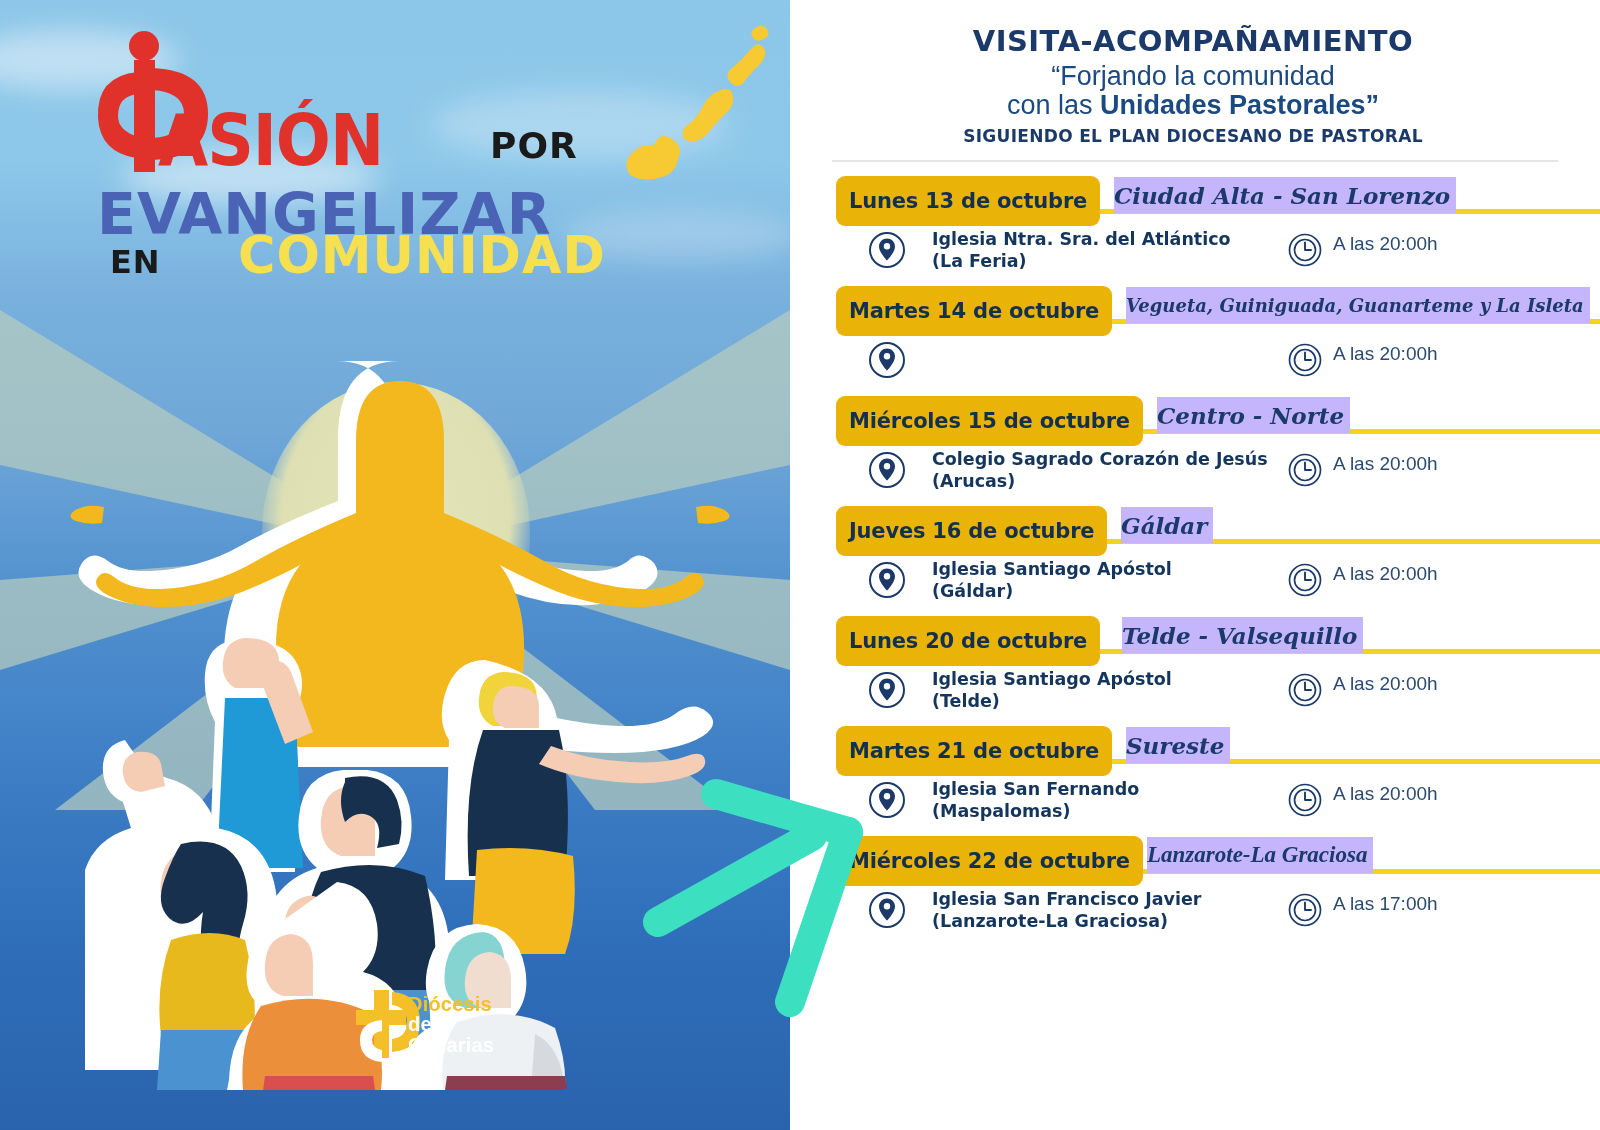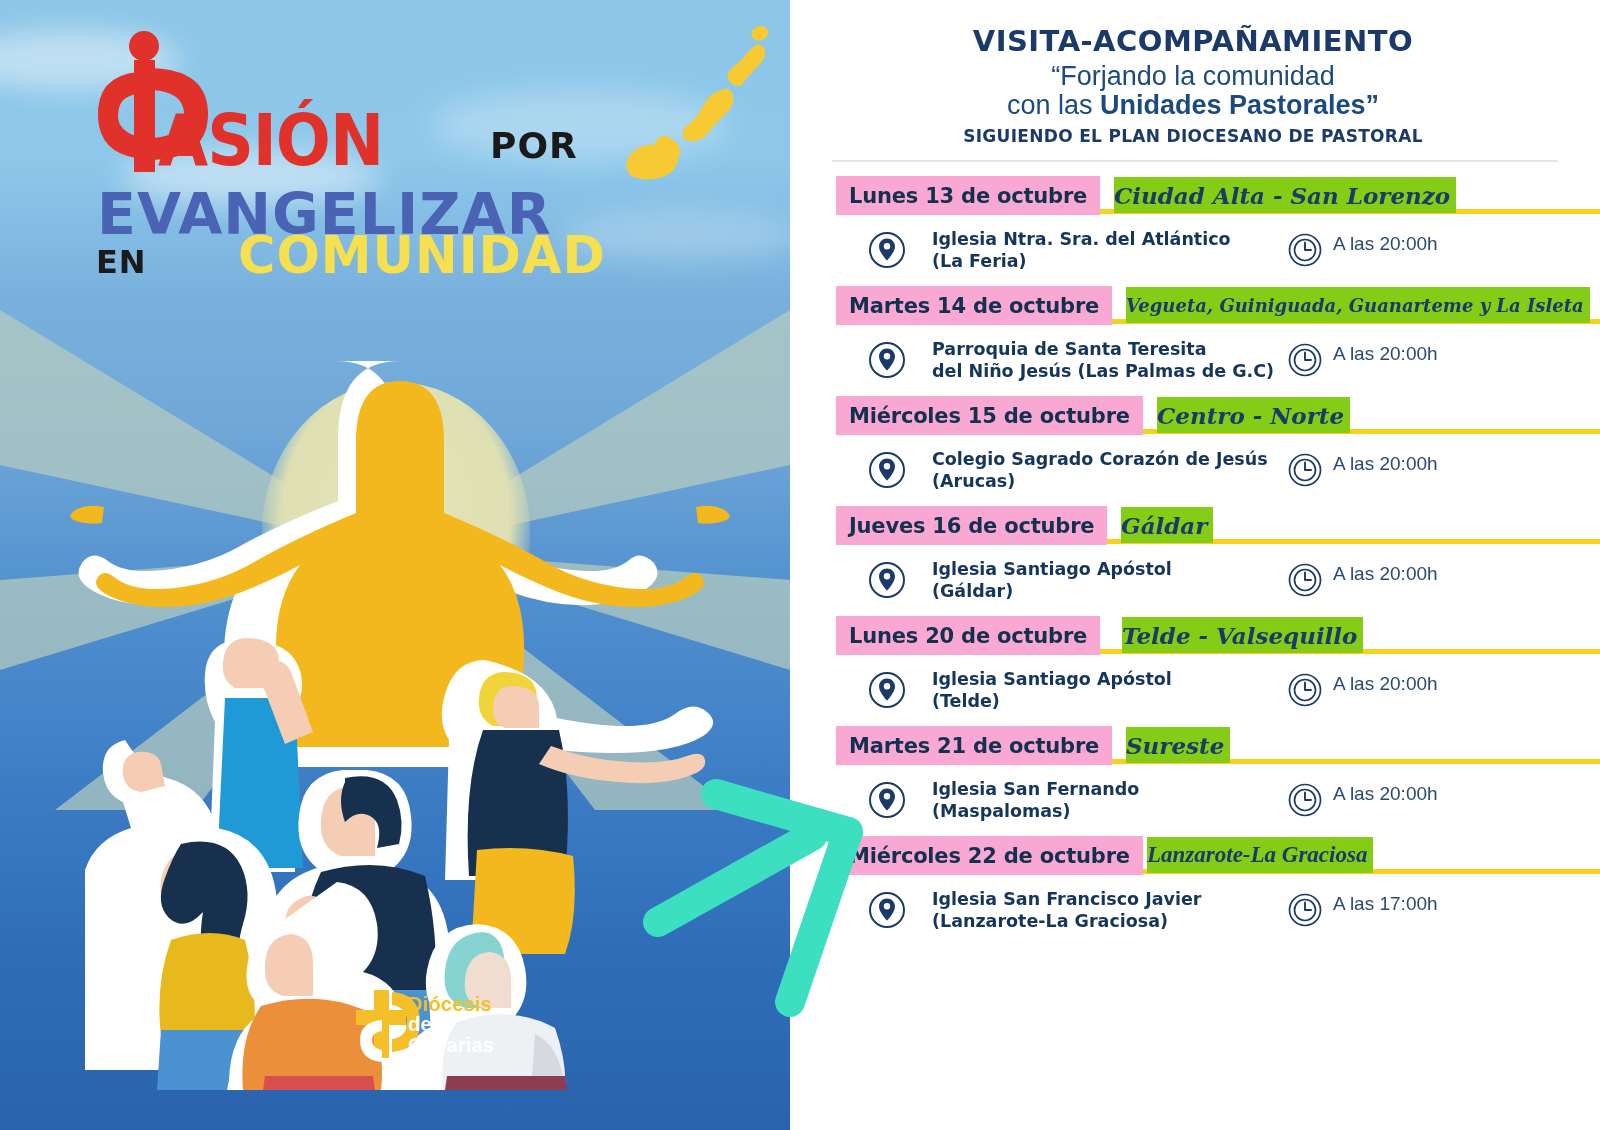--- a/index.html
+++ b/index.html
@@ -49,21 +49,21 @@
     position: absolute; left: 490px; top: 116px;
     font-size: 36px; font-weight: 900; letter-spacing: 1px; color: #1a1a1a;
     font-family: "DejaVu Sans", sans-serif;
   }
   #t2 {
     position: absolute; left: 97px; top: 166px;
     font-size: 57px; font-weight: 700; letter-spacing: 1px;
     color: #4a63b5; font-family: "DejaVu Sans", sans-serif; margin-top: 8px;
   }
   #t3-en {
-    position: absolute; left: 96px; top: 234px;
+    position: absolute; left: 110px; top: 234px;
     font-size: 32px; font-weight: 900; letter-spacing: 1px; color: #1a1a1a;
     font-family: "DejaVu Sans", sans-serif;
   }
   #t3 {
     position: absolute; left: 190px; top: 218px;
     font-size: 51px; font-weight: 900; letter-spacing: 1px;
     color: #f7e04f; font-family: "DejaVu Sans", sans-serif; margin-left: 48px;
   }
 
   
@@ -96,33 +96,34 @@
   #divider { height: 2px; background: #e6e6e6; margin: 14px 42px 0 42px; }
 
   #schedule { margin-top: 14px; }
   .entry { position: relative; margin-bottom: 10px; }
 
   .date-row { position: relative; height: 38px; }
   .date-underline {
     position: absolute; left: 46px; right: 0; bottom: 0; height: 5px; background: #f6d21e;
   }
   .date-chip {
-    position: absolute; left: 46px; top: 0; height: 39px;
-    background: #f9a8d4; color: #14304f;
+    position: absolute; left: 46px; top: 0; height: 50px;
+    background: #eab308; color: #14304f;
     font-family: "DejaVu Sans", sans-serif;
     font-weight: 900; font-size: 21px; letter-spacing: -.2px;
     display: flex; align-items: center; padding: 0 13px;
     z-index: 2;
+    border-radius: 9px;
   }
   .zone {
     position: absolute; top: 1px; height: 36px;
     display: flex; align-items: center;
     font-family: "DejaVu Serif", serif;
     font-style: italic; font-weight: 700; font-size: 23px; color: #1b3a69;
-    white-space: nowrap; z-index: 3; background: #84cc16; padding-right: 6px; text-align: right;
+    white-space: nowrap; z-index: 3; background: #c4b5fd; padding-right: 6px; text-align: right;
   }
 
   .detail-row {
     display: flex; align-items: center;
     padding: 12px 0 2px 78px; min-height: 62px;
   }
   .place { display: flex; align-items: center; width: 420px; gap: 12px; }
   .place-text {
     margin-left: 14px; color: #14355c;
     font-family: "DejaVu Sans", sans-serif;
@@ -317,24 +318,20 @@
       <div class="date-chip">Martes 14 de octubre</div>
       <div class="zone" style="left: 336px; font-size: 18px;">Vegueta, Guiniguada, Guanarteme y La Isleta</div>
     </div>
     <div class="detail-row">
       <div class="place">
         <svg class="ico" width="38" height="38" viewBox="0 0 38 38">
           <circle cx="19" cy="19" r="17" fill="none" stroke="#1b3a69" stroke-width="2"></circle>
           <path d="M19 7.5 c-4.4 0 -8 3.5 -8 7.9 c0 5.9 8 14.1 8 14.1 s8 -8.2 8 -14.1 c0 -4.4 -3.6 -7.9 -8 -7.9 z" fill="#1b3a69"></path>
           <circle cx="19" cy="15.2" r="3.2" fill="#ffffff"></circle>
         </svg>
-        <div class="place-text">
-          <div>Parroquia de Santa Teresita</div>
-          <div>del Niño Jesús (Las Palmas de G.C)</div>
-        </div>
       </div>
       <div class="time">
         <svg class="ico" width="34" height="34" viewBox="0 0 34 34">
           <circle cx="17" cy="17" r="15.5" fill="none" stroke="#1b3a69" stroke-width="1.7"></circle>
           <circle cx="17" cy="17" r="10.5" fill="none" stroke="#1b3a69" stroke-width="1.7"></circle>
           <path d="M17 9.5 V17 H23" fill="none" stroke="#1b3a69" stroke-width="1.9" stroke-linecap="round" stroke-linejoin="round"></path>
         </svg>
         <div class="time-text">A las 20:00h</div>
       </div>
     </div>

